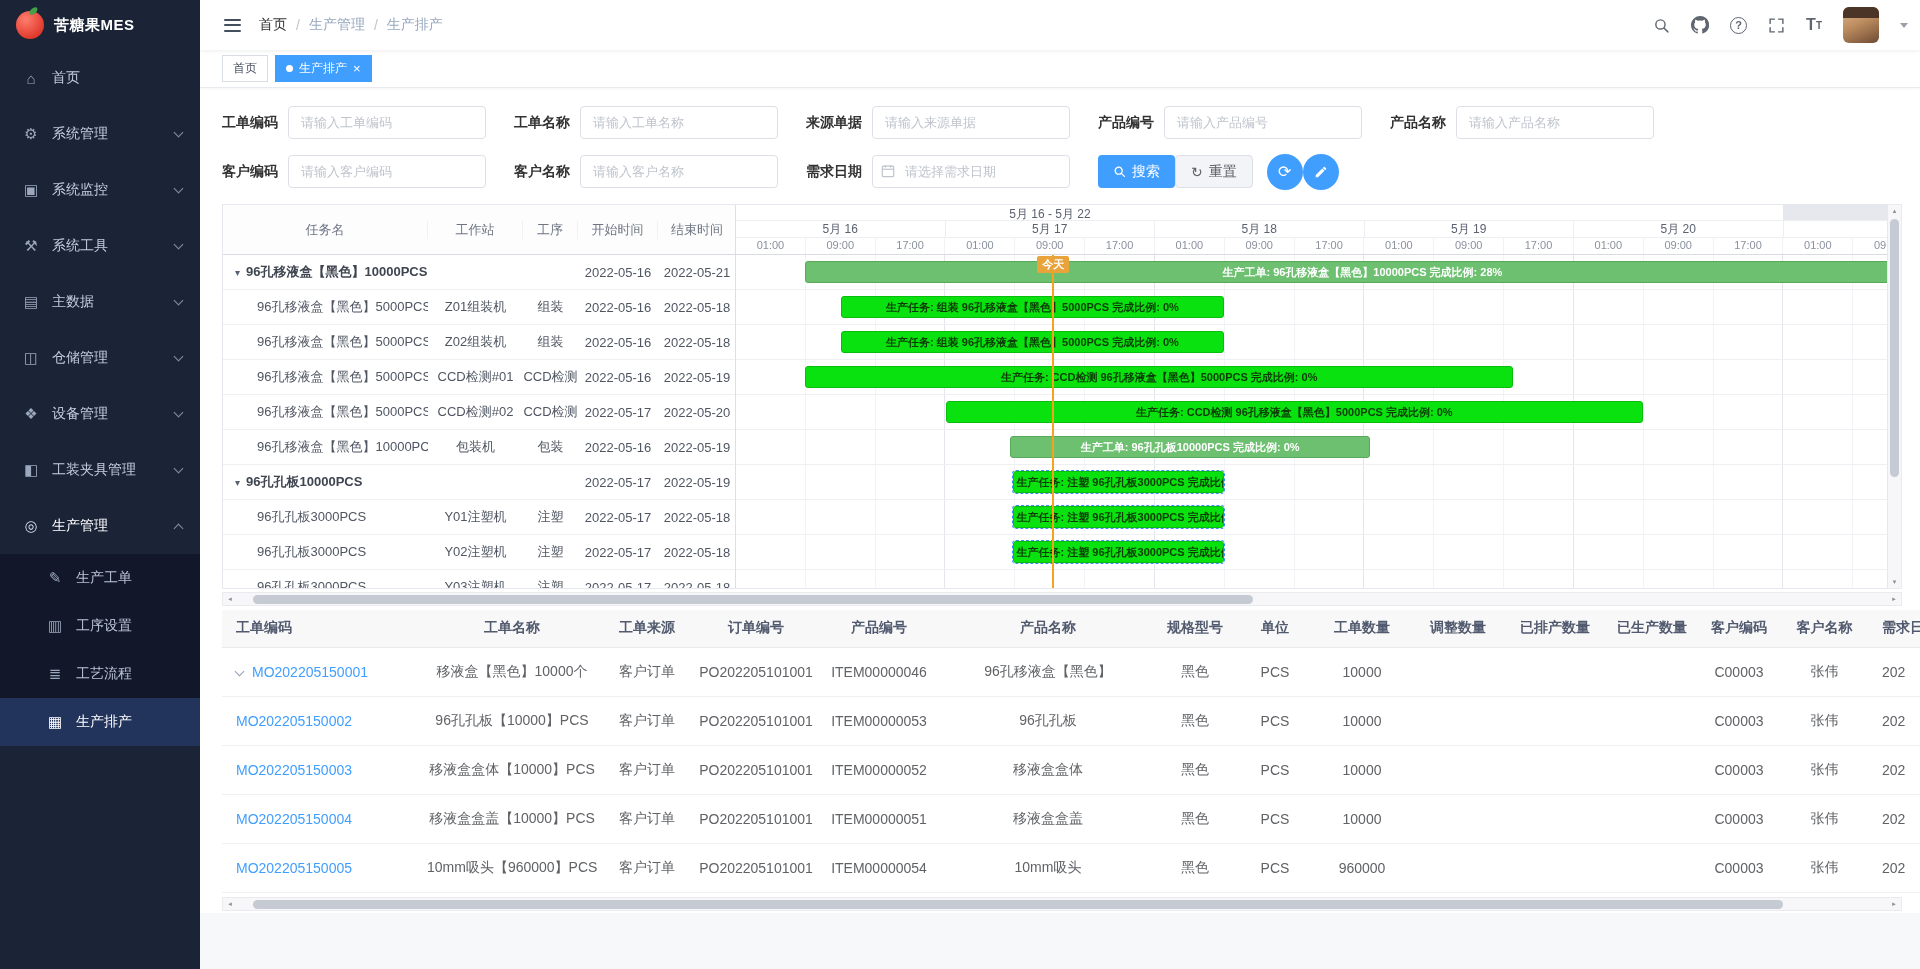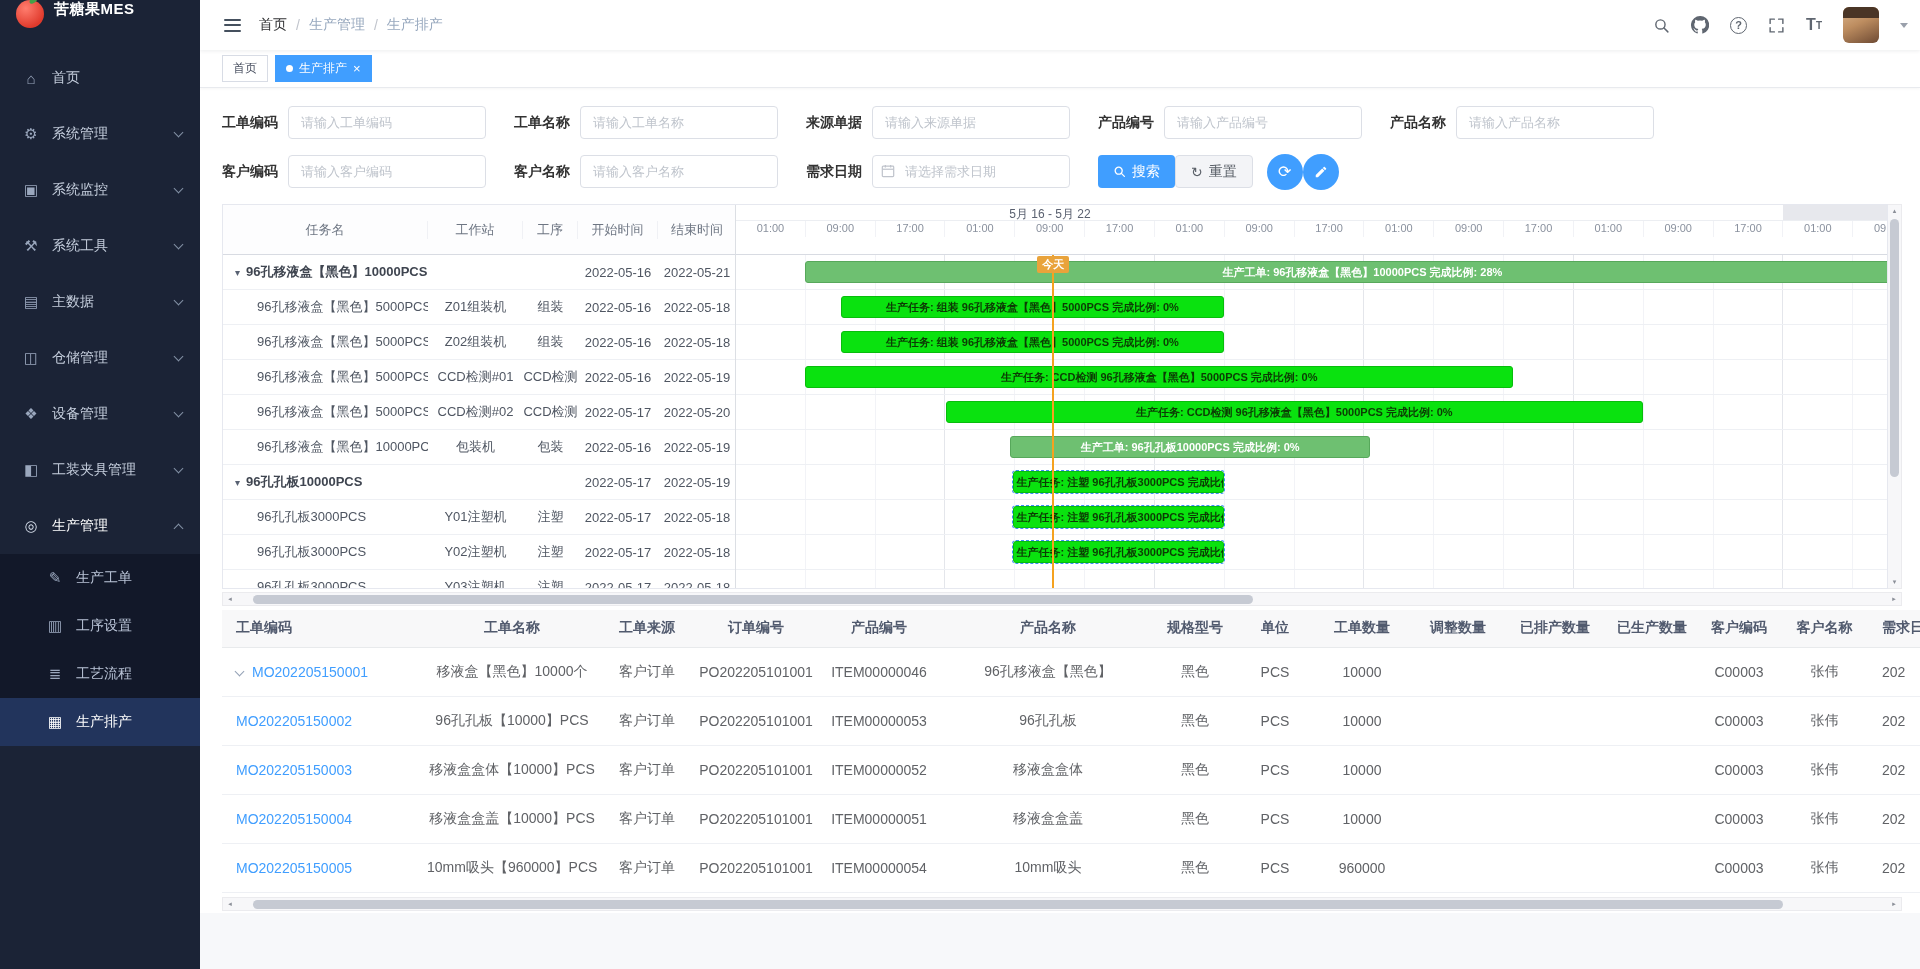--- a/index.html
+++ b/index.html
@@ -1,21 +1,21 @@
 <!DOCTYPE html>
 <html><head>
 <meta charset="utf-8">
 <style>
   *{margin:0;padding:0;box-sizing:border-box;}
   html,body{width:1920px;height:969px;overflow:hidden;background:#fff;
     font-family:"Liberation Sans","DejaVu Sans",sans-serif;}
 
   
   .sidebar{position:absolute;left:0;top:0;width:200px;height:100%;background:#1b2336;z-index:30;}
-  .logo{height:50px;display:flex;align-items:flex-start;padding-left:16px;gap:10px;}
+  .logo{height:50px;display:flex;align-items:center;padding-left:16px;gap:10px;}
   .logo-icon{width:28px;height:28px;border-radius:50%;background:radial-gradient(circle at 35% 30%,#ff7d6e,#e03a2c 72%);position:relative;flex:none;}
   .logo-icon::after{content:"";position:absolute;top:-3px;left:13px;width:9px;height:6px;background:#43a047;border-radius:70% 30% 70% 30%;transform:rotate(-22deg);}
   .logo-title{color:#fff;font-size:15px;font-weight:bold;letter-spacing:.5px;white-space:nowrap;}
   .menu-item{height:56px;display:flex;align-items:center;padding:0 18px 0 22px;color:#c4cddc;font-size:14px;cursor:pointer;}
   .mi-icon{width:18px;margin-right:12px;font-size:15px;color:#9aa7bd;text-align:center;flex:none;}
   .mi-label{flex:1;white-space:nowrap;overflow:hidden;}
   .chev{width:7px;height:7px;border-right:1.5px solid #8391a5;border-bottom:1.5px solid #8391a5;transform:rotate(45deg);margin-top:-3px;flex:none;}
   .chev.up{transform:rotate(-135deg);margin-top:4px;}
   .menu-item.expanded{color:#fff;}
   .menu-item.expanded .mi-icon{color:#d7dfec;}
@@ -433,20 +433,28 @@
               <div class="gl-cell" style="width:78px">2022-05-18</div>
             </div>
           </div>
       </div>
       <div class="g-right">
         <div class="g-header">
           <div class="g-week">
             <span class="g-week-label">5月 16 - 5月 22</span>
             <span class="week-shade"></span>
           </div>
+          <div class="g-days">
+              <div class="g-day">5月 16</div>
+              <div class="g-day">5月 17</div>
+              <div class="g-day">5月 18</div>
+              <div class="g-day">5月 19</div>
+              <div class="g-day">5月 20</div>
+              <div class="g-day"></div>
+            </div>
           <div class="g-hours">
               <div class="g-hour">01:00</div>
               <div class="g-hour">09:00</div>
               <div class="g-hour">17:00</div>
               <div class="g-hour">01:00</div>
               <div class="g-hour">09:00</div>
               <div class="g-hour">17:00</div>
               <div class="g-hour">01:00</div>
               <div class="g-hour">09:00</div>
               <div class="g-hour">17:00</div>

